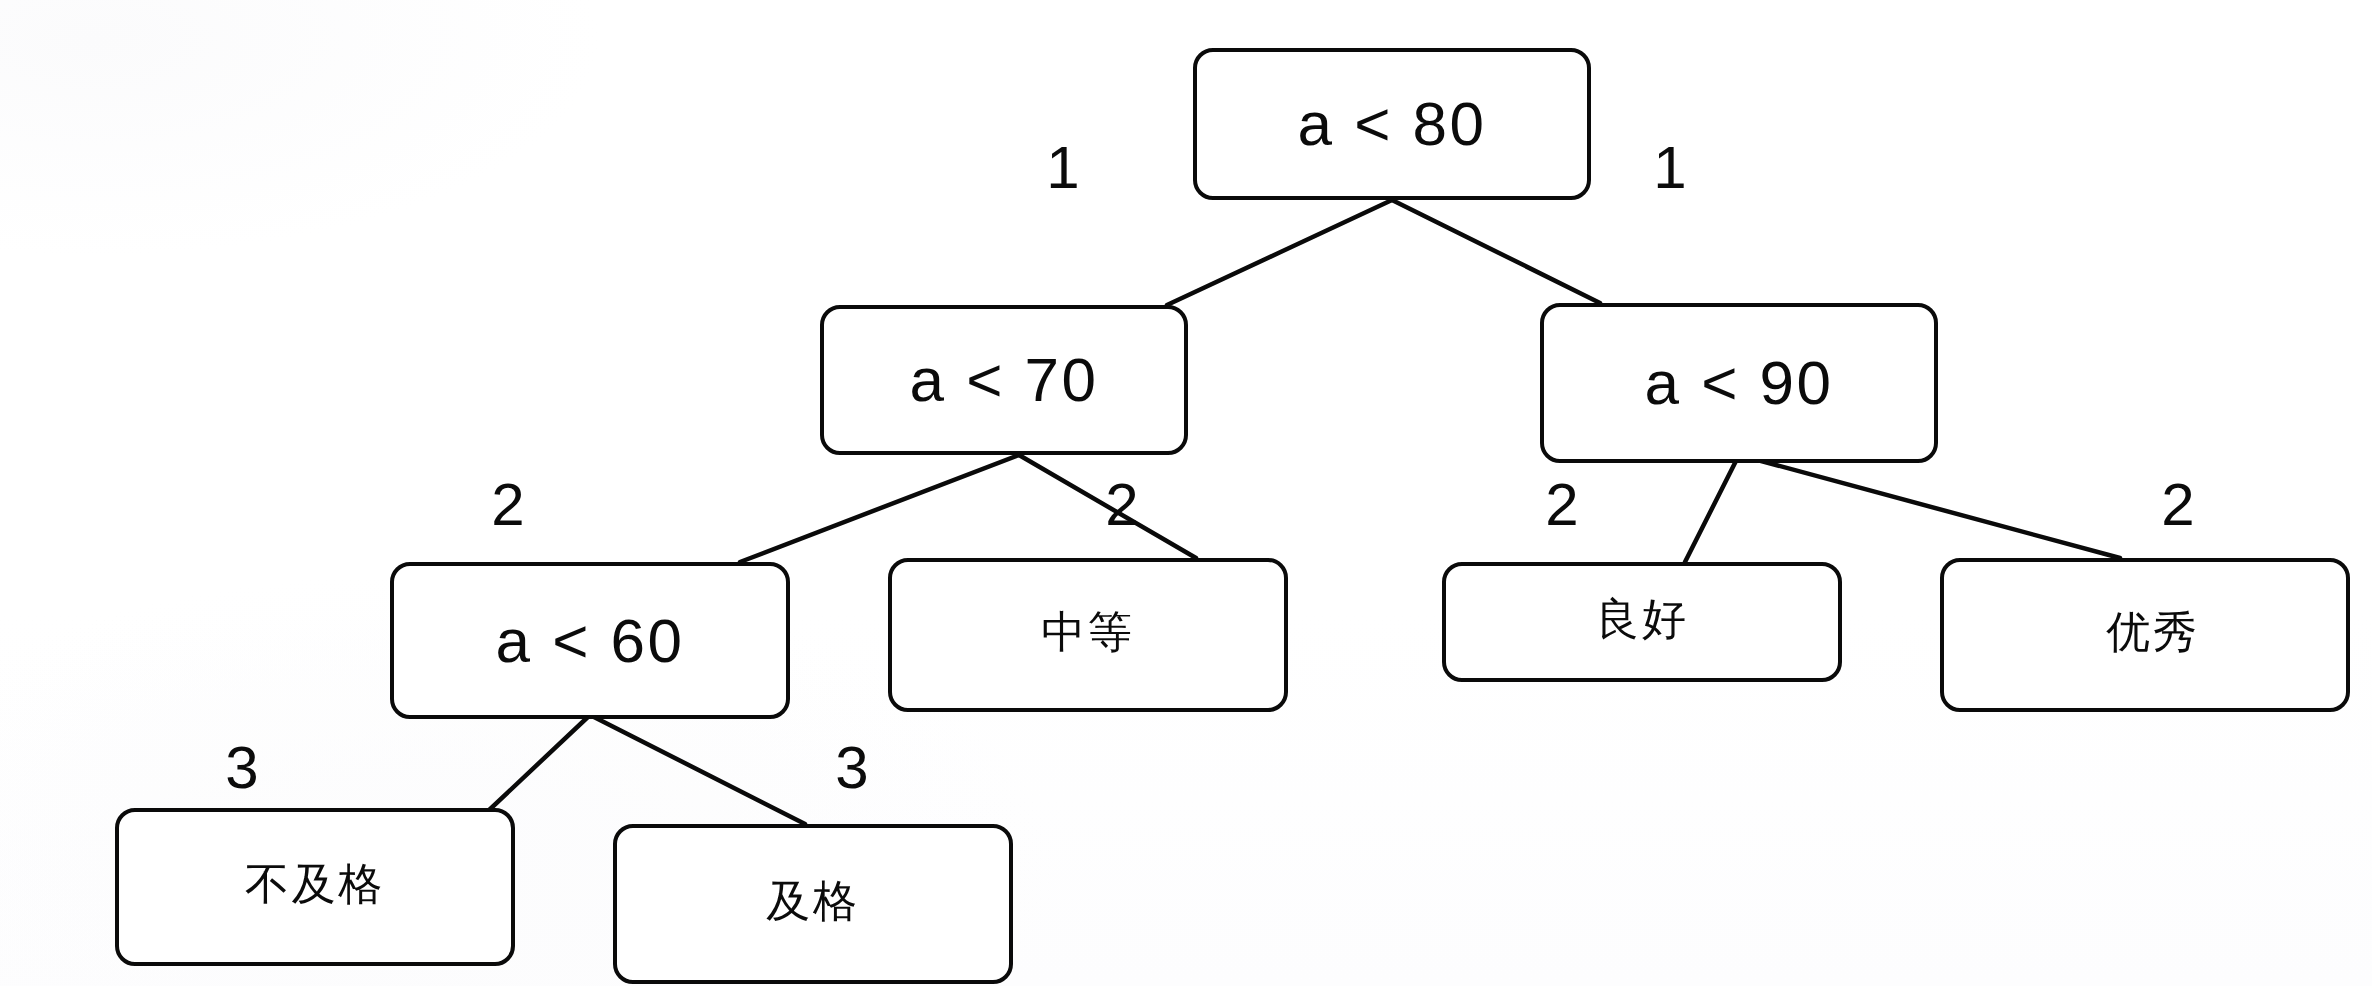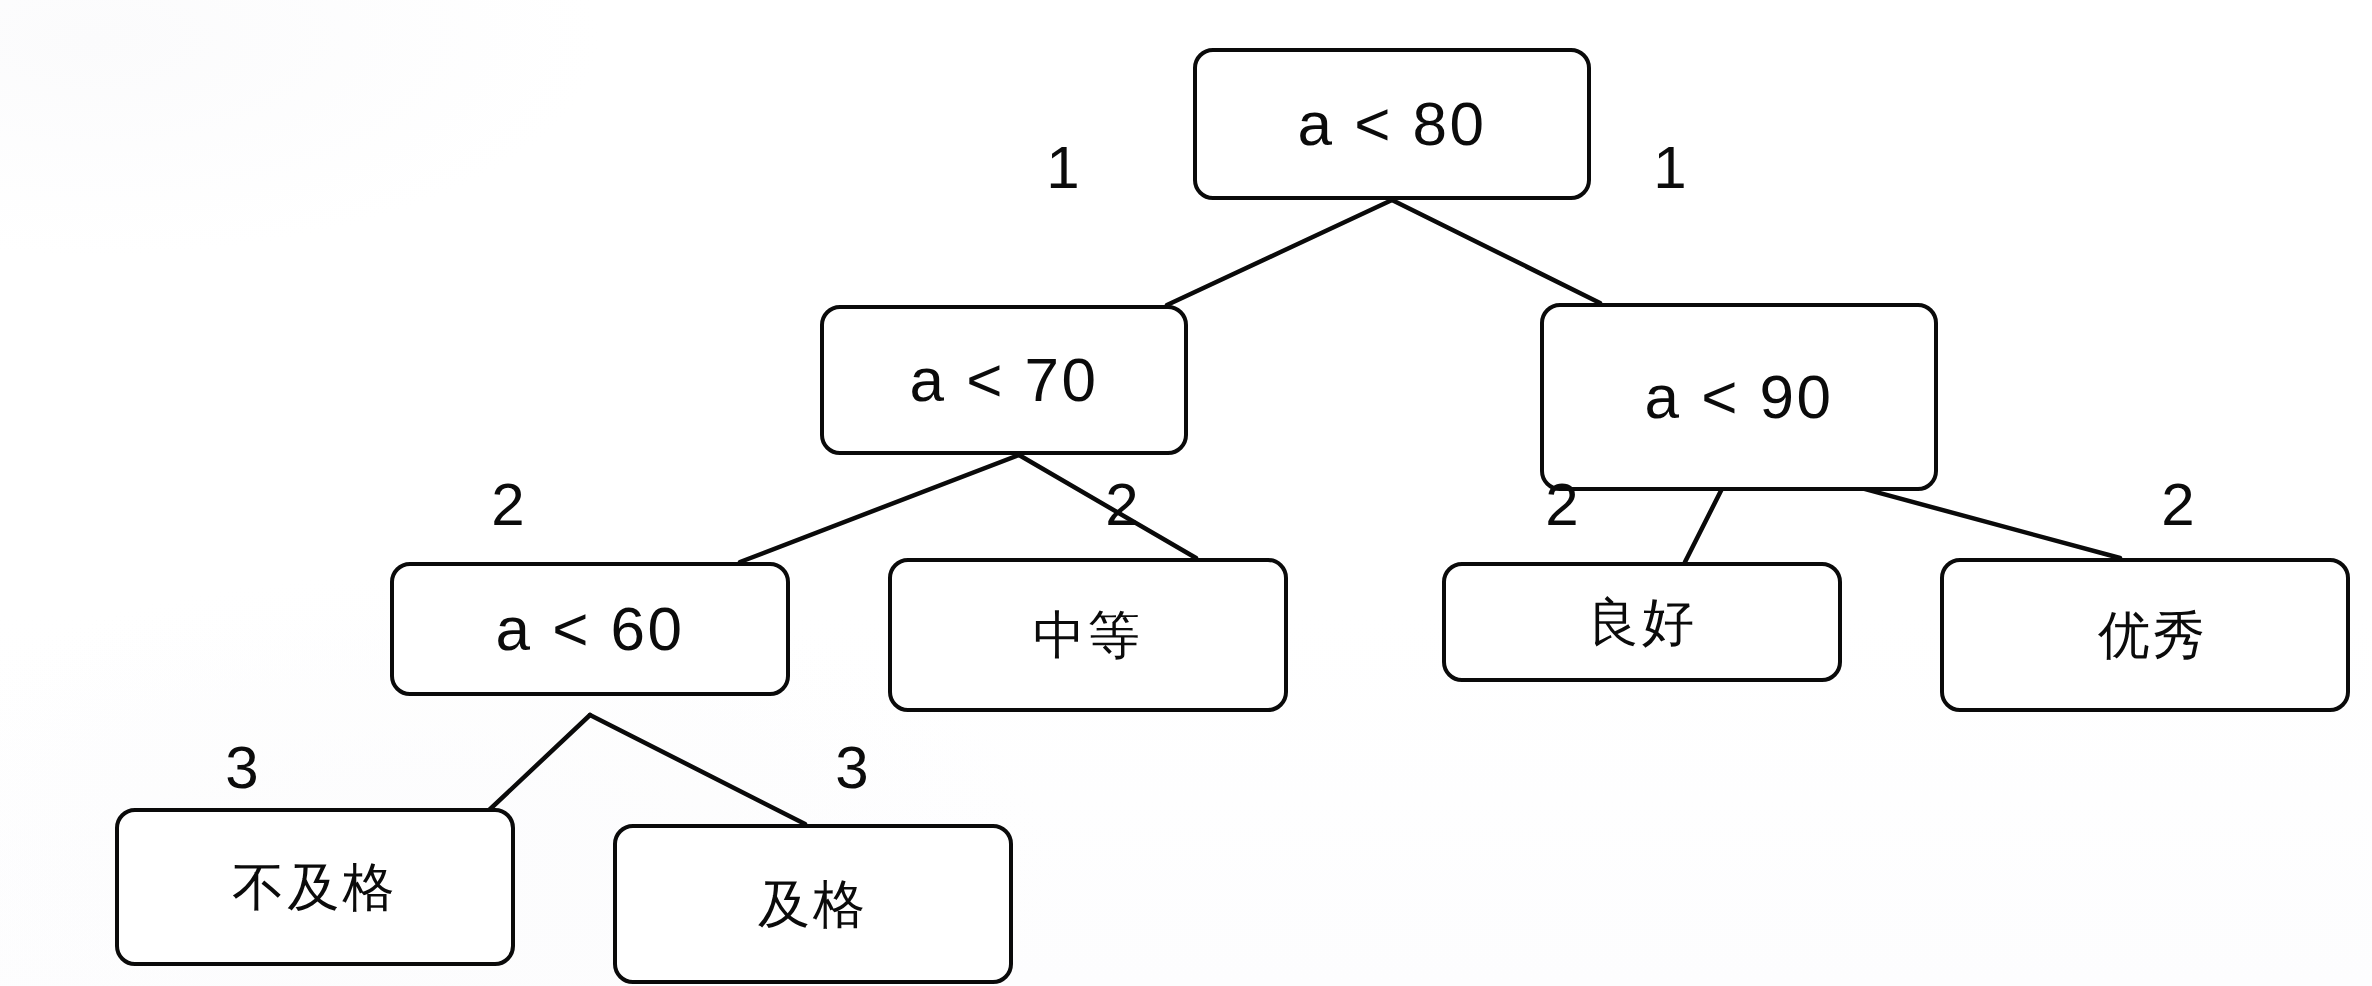--- a/index.html
+++ b/index.html
@@ -51,22 +51,22 @@
     white-space: nowrap;
     letter-spacing: 0.01em;
   }
   .node.latin .node-label {
     font-family: "Liberation Sans", "DejaVu Sans", sans-serif;
     font-size: 62px;
     font-weight: 400;
     letter-spacing: 0.04em;
   }
   .node.cjk .node-label {
-    font-family: Liberation Sans, sans-serif;
-    font-size: 52px;
+    font-family: Liberation Mono, monospace;
+    font-size: 44px;
     font-weight: 400;
     letter-spacing: 0.06em;
   }
   .edge-label {
     position: absolute;
     font-family: "Liberation Sans", "DejaVu Sans", sans-serif;
     font-size: 60px;
     color: #0b0b0b;
     line-height: 1;
     transform: translate(-50%, -50%);
@@ -91,24 +91,24 @@
       <line x1="590" y1="715" x2="805" y2="824" stroke="#0a0a0a" stroke-width="4.5" stroke-linecap="round"></line>
     </svg>
 
   <div id="node-layer">
       <div class="node latin" style="left: 1193px; top: 48px; width: 398px; height: 152px; border-color: rgb(10, 10, 10);">
         <span class="node-label">a &lt; 80</span>
       </div>
       <div class="node latin" style="left: 820px; top: 305px; width: 368px; height: 150px; border-color: rgb(10, 10, 10);">
         <span class="node-label">a &lt; 70</span>
       </div>
-      <div class="node latin" style="left: 1540px; top: 303px; width: 398px; height: 188px; border-color: rgb(10, 10, 10);">
+      <div class="node latin" style="left: 1540px; top: 303px; width: 398px; height: 160px; border-color: rgb(10, 10, 10);">
         <span class="node-label">a &lt; 90</span>
       </div>
-      <div class="node latin" style="left: 390px; top: 562px; width: 400px; height: 134px; border-color: rgb(10, 10, 10);">
+      <div class="node latin" style="left: 390px; top: 562px; width: 400px; height: 157px; border-color: rgb(10, 10, 10);">
         <span class="node-label">a &lt; 60</span>
       </div>
       <div class="node cjk" style="left: 888px; top: 558px; width: 400px; height: 154px; border-color: rgb(10, 10, 10);">
         <span class="node-label">中等</span>
       </div>
       <div class="node cjk" style="left: 1442px; top: 562px; width: 400px; height: 120px; border-color: rgb(10, 10, 10);">
         <span class="node-label">良好</span>
       </div>
       <div class="node cjk" style="left: 1940px; top: 558px; width: 410px; height: 154px; border-color: rgb(10, 10, 10); padding-left: 16px;">
         <span class="node-label">优秀</span>

